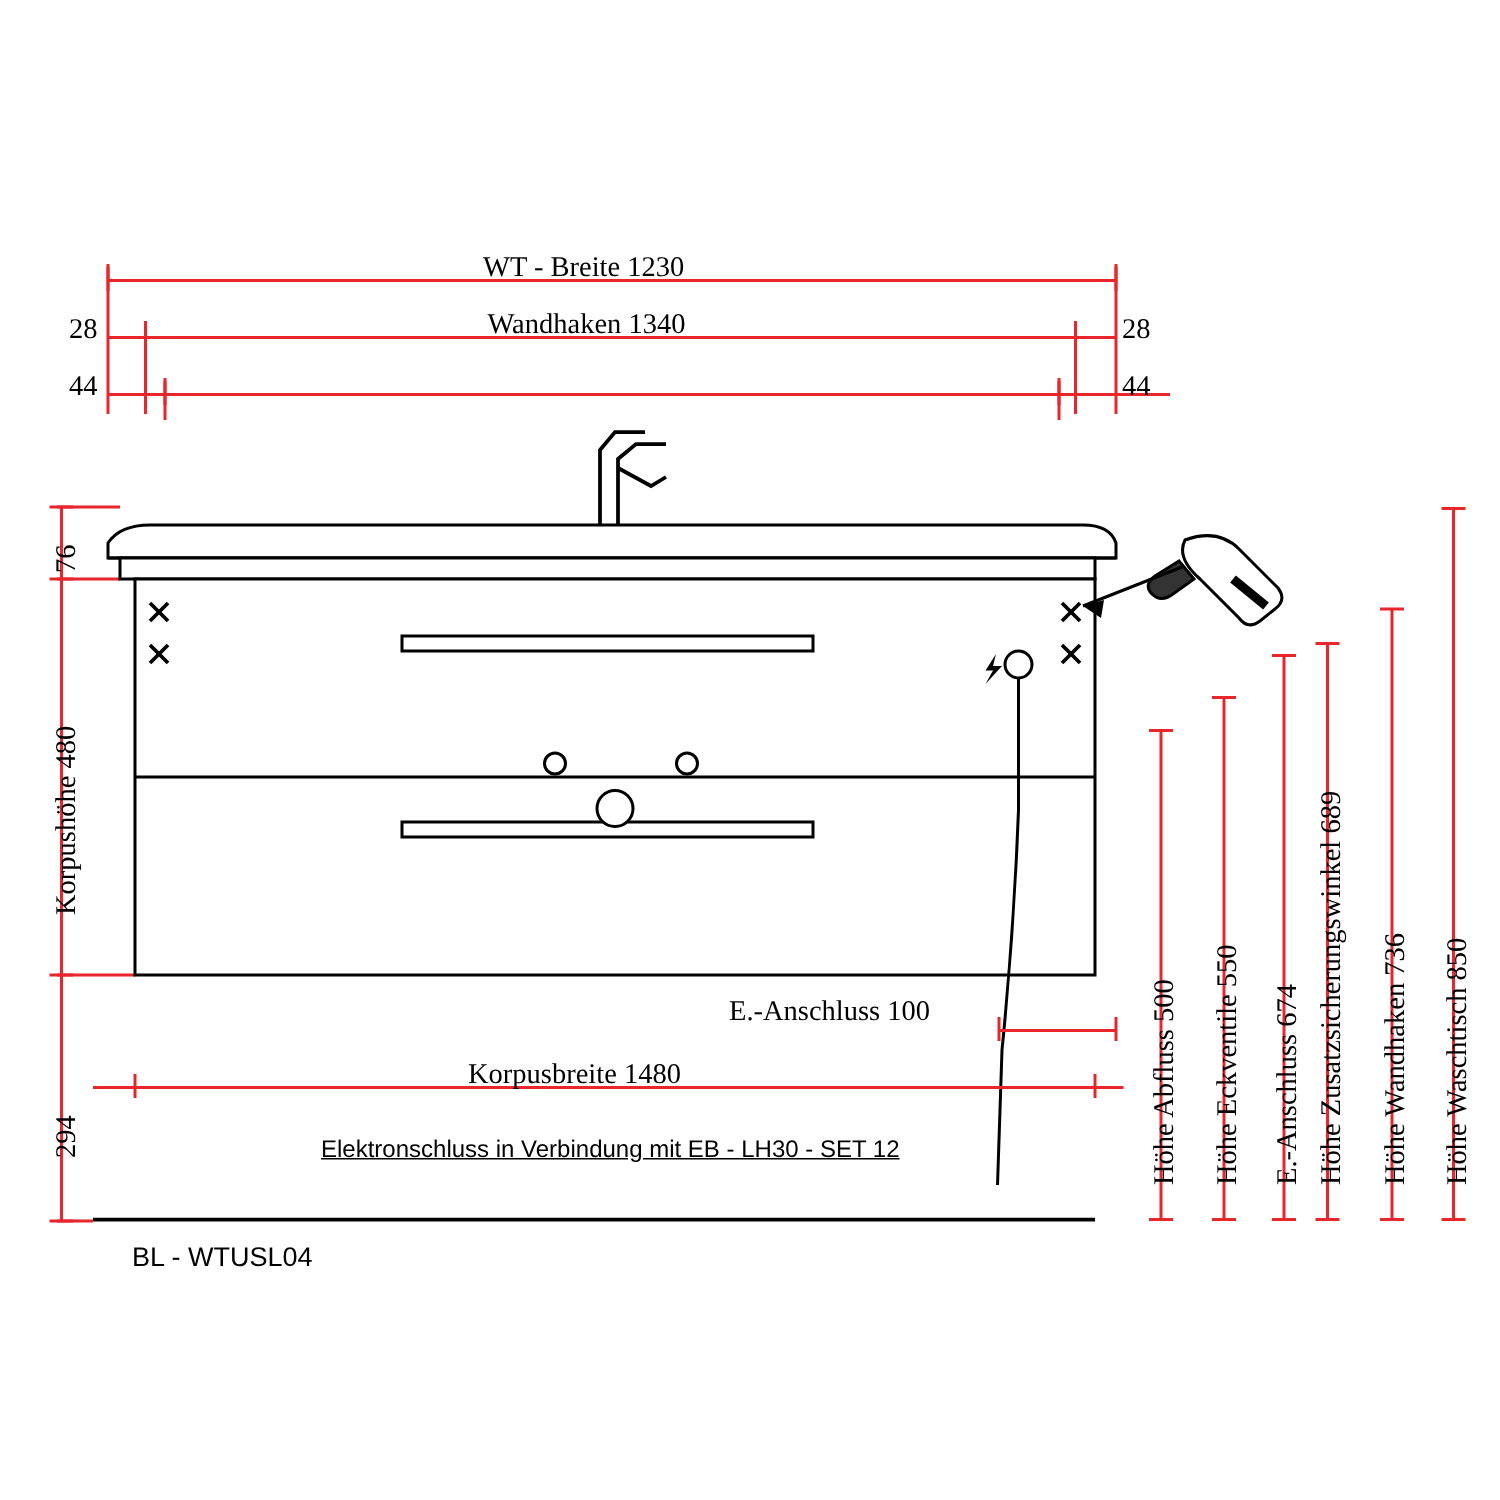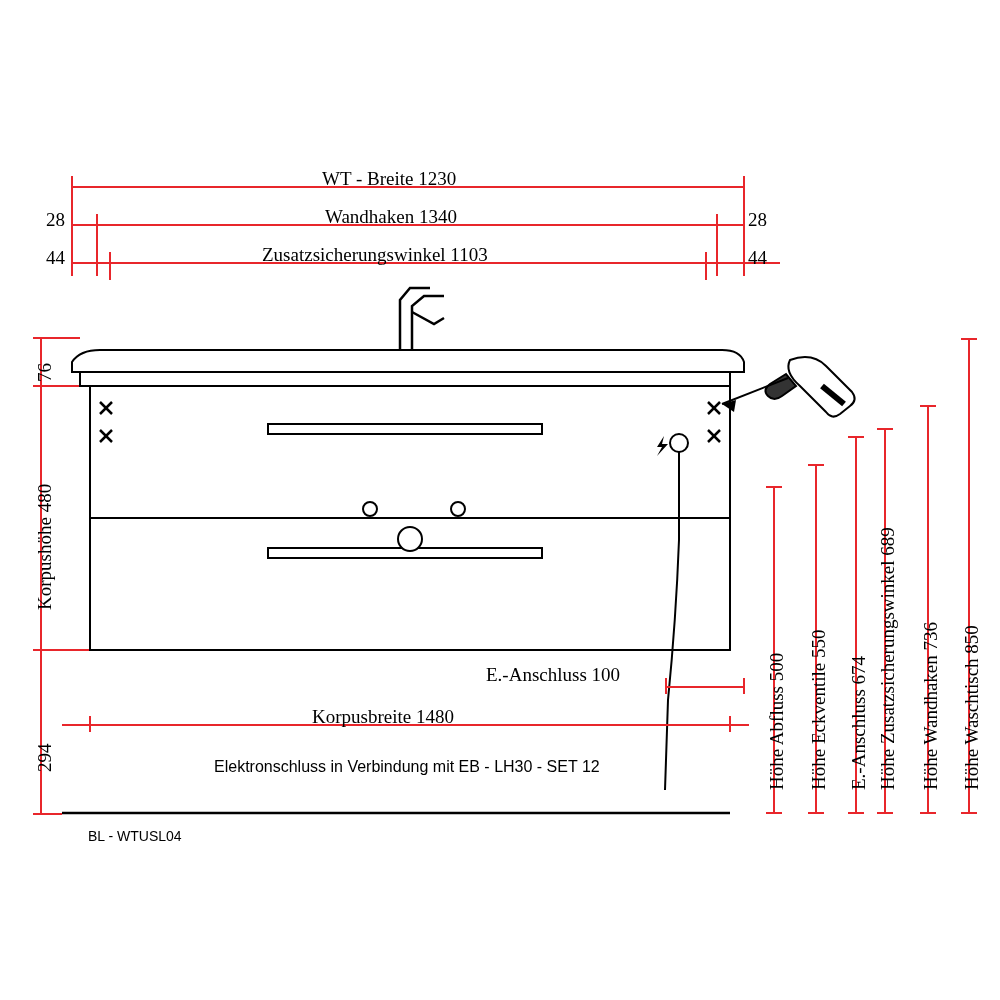--- a/index.html
+++ b/index.html
@@ -76,21 +76,20 @@
   <div class="lbl" style="left:325px; top:206px;">Wandhaken  1340</div>
 
   <div class="dimline h-line" style="left:72px; top:224px; width:26px;"></div>
   <div class="dimline h-line" style="left:716px; top:224px; width:28px;"></div>
   <div class="lbl" style="left:46px; top:209px;">28</div>
   <div class="lbl" style="left:748px; top:209px;">28</div>
 
   <div class="dimline h-line" style="left:110px; top:262px; width:596px;"></div>
   <div class="tick tick-v" style="left:109px; top:254px;"></div>
   <div class="tick tick-v" style="left:705px; top:254px;"></div>
-  <div class="lbl" style="left:262px; top:244px;">Zusatzsicherungswinkel  1103</div>
 
   <div class="dimline h-line" style="left:72px; top:262px; width:38px;"></div>
   <div class="dimline h-line" style="left:705px; top:262px; width:75px;"></div>
   <div class="lbl" style="left:46px; top:247px;">44</div>
   <div class="lbl" style="left:748px; top:247px;">44</div>
 
   <div class="dimline v-line" style="left:71px; top:176px; height:100px;"></div>
   <div class="dimline v-line" style="left:96px; top:214px; height:62px;"></div>
   <div class="dimline v-line" style="left:109px; top:252px; height:28px;"></div>
   <div class="dimline v-line" style="left:716px; top:214px; height:62px;"></div>
@@ -176,23 +175,23 @@
   <div class="lbl" style="left:486px; top:664px;">E.-Anschluss  100</div>
 
   <div class="dimline h-line" style="left:90px; top:724px; width:640px;"></div>
   <div class="tick tick-v" style="left:89px; top:716px;"></div>
   <div class="tick tick-v" style="left:729px; top:716px;"></div>
   <div class="lbl" style="left:312px; top:706px;">Korpusbreite  1480</div>
 
   <div class="dimline h-line" style="left:62px; top:724px; width:30px;"></div>
   <div class="dimline h-line" style="left:729px; top:724px; width:20px;"></div>
 
-  <div class="lbl sans" style="left:214px; top:758px; font-size:16px; ">Elektronschluss in Verbindung mit EB - LH30 - SET 12</div>
-
-  <div class="lbl sans" style="left:88px; top:828px; font-size:14px;">BL - WTUSL04</div>
+  <div class="lbl sans" style="left:214px; top:758px; font-size:16px; text-decoration: underline;">Elektronschluss in Verbindung mit EB - LH30 - SET 12</div>
+
+  <div class="lbl sans" style="left:88px; top:828px; font-size:18px;">BL - WTUSL04</div>
 
   <div class="dimline v-line" style="left:773px; top:487px; height:326px;"></div>
   <div class="tick tick-h" style="left:766px; top:486px;"></div>
   <div class="tick tick-h" style="left:766px; top:812px;"></div>
   <div class="lbl-v" style="left:766px; top:790px;">Höhe Abfluss  500</div>
 
   <div class="dimline v-line" style="left:815px; top:465px; height:348px;"></div>
   <div class="tick tick-h" style="left:808px; top:464px;"></div>
   <div class="tick tick-h" style="left:808px; top:812px;"></div>
   <div class="lbl-v" style="left:808px; top:790px;">Höhe Eckventile  550</div>

